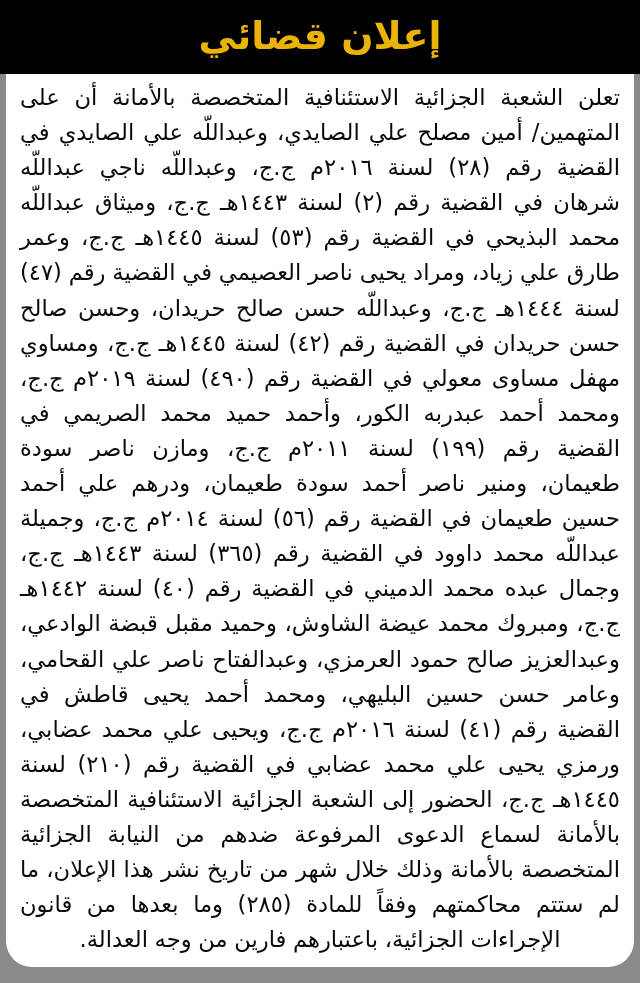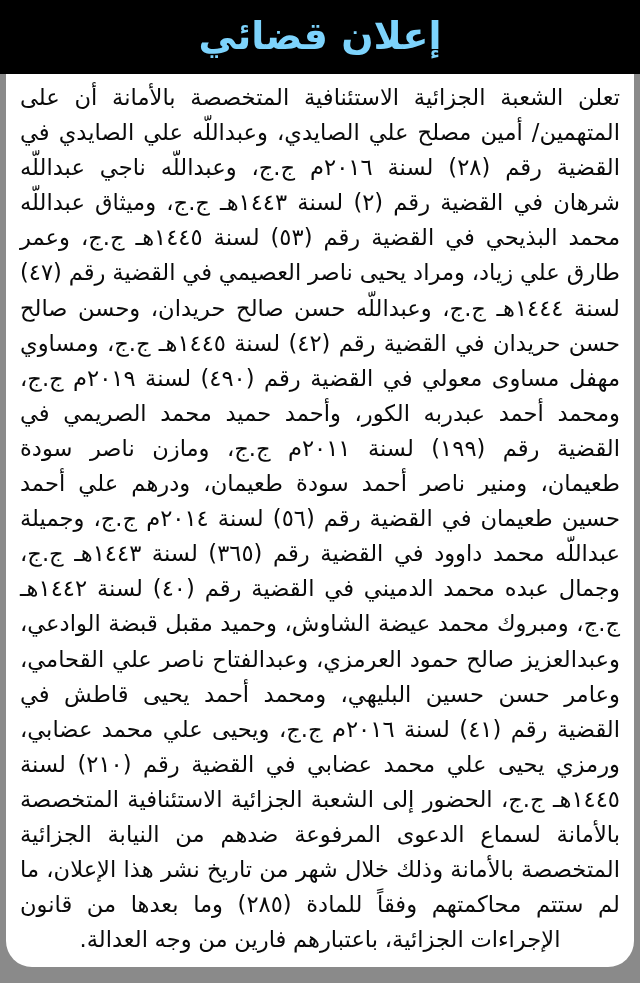--- a/index.html
+++ b/index.html
@@ -26,21 +26,21 @@
   
   .banner {
     height: 74px;
     flex: 0 0 74px;
     background: #000000;
     display: flex;
     align-items: center;
     justify-content: center;
   }
   .banner-title {
-    color: #7dd3fc;
+    color: #eab308;
     font-size: 38px;
     font-weight: bold;
     letter-spacing: 0px;
     line-height: 1;
     direction: rtl;
     unicode-bidi: isolate;
     white-space: nowrap;
     transform: translateY(-1px);
   }
 

